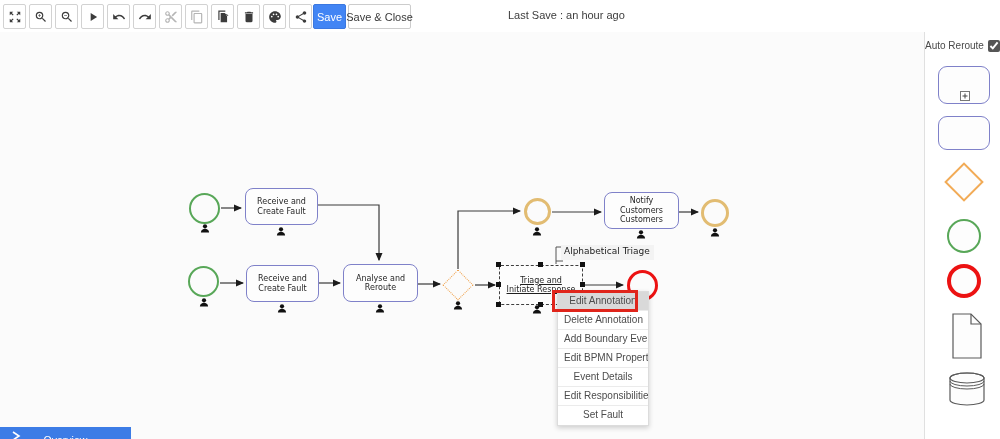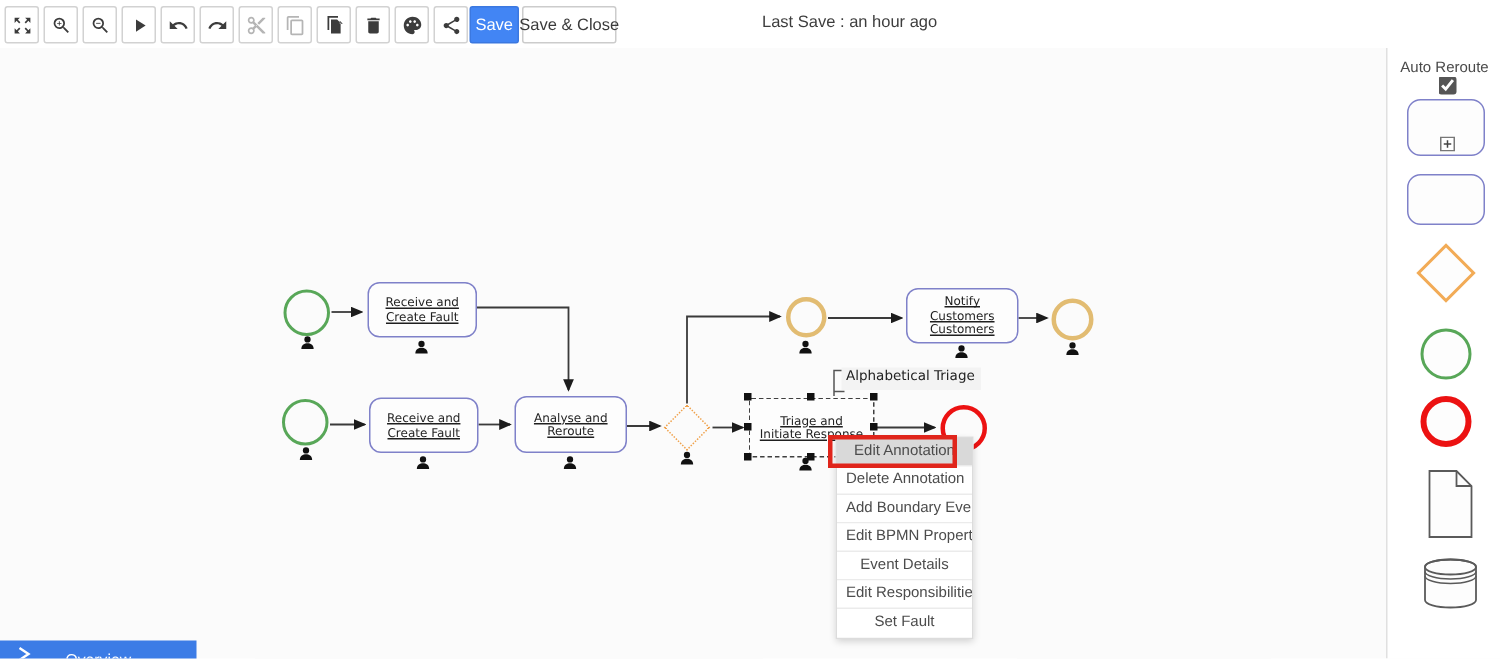--- a/index.html
+++ b/index.html
@@ -18,21 +18,21 @@
   .lastsave { position:absolute; left:508px; top:9px; font-size:11px; color:#3d3d3d; white-space:nowrap; }
 
   
   .canvas { position:absolute; left:0; top:30px; width:924px; height:409px; background:#fbfbfb; z-index:0; }
   .wires { position:absolute; left:0; top:0; width:1000px; height:439px; z-index:1; pointer-events:none; }
 
   .node { position:absolute; z-index:2; }
   .task { background:#fdfdfd; border:1.3px solid #7f81c9; border-radius:8px;
     display:flex; align-items:center; justify-content:center; text-align:center;
     font-family:"DejaVu Sans", sans-serif; font-size:8px; line-height:9.5px; color:#1f1f1f; cursor:pointer; }
-  .task span { display:block; width:62px;text-decoration:underline; }
+  .task span { display:block; width:62px; }
   .evt { border-radius:50%; background:#fbfbfb; cursor:pointer; }
   .diamond { transform:rotate(45deg); background:#fbfbfb; cursor:pointer; }
 
   .sel-task { background:#fdfdfd; border:1.5px dashed #3f3f3f; border-radius:2px;
     display:flex; align-items:center; justify-content:center; text-align:center;
     font-family:"DejaVu Sans", sans-serif; font-size:8px; line-height:9.5px; color:#1f1f1f; cursor:pointer; }
   .sel-task span { display:block; width:72px;text-decoration:underline; }
   .handle { position:absolute; width:5px; height:5px; background:#111; z-index:3; cursor:grab; }
 
   .annotation { position:absolute; left:561px; top:245px; height:15px; padding:1px 4px 0 3px;
@@ -45,21 +45,21 @@
     border-bottom:1px solid #ebebeb; background:#fff; cursor:pointer; white-space:nowrap; overflow:hidden; }
   .menu-item:last-child { border-bottom:none; }
   .menu-item.hovered { background:#d9d9d9; }
   .highlight-box { position:absolute; left:552px; top:290px; width:86px; height:22px;
     border:3px solid #e0251b; z-index:6; pointer-events:none; }
 
   
   .palette { position:absolute; left:924px; top:30px; width:76px; height:409px; background:#fff;
     border-left:1px solid #e0e0e0; z-index:2; }
   .auto-reroute { position:absolute; left:0; top:10px; width:76px; font-size:10px; color:#4a4a4a;
-    display:flex; align-items:center; white-space:nowrap;flex-direction:column; }
+    display:flex; align-items:flex-start; white-space:nowrap; }
   .auto-reroute input { width:12px; height:12px; margin-left:4px; accent-color:#555; }
   .pshape { position:absolute; cursor:pointer; }
   .prect { left:13px; width:52px; background:#fdfdfd; border:1.5px solid #7f81c9; border-radius:9px; }
   .pdiamond { left:25px; top:138px; width:28px; height:28px; transform:rotate(45deg);
     border:2px solid #f2ab56; background:#fdfdfd; }
   .pcircle { border-radius:50%; background:#fdfdfd; }
   .subproc-marker { position:absolute; left:21px; top:24px; width:10px; height:10px; }
 
   
   .overview { position:absolute; left:0; top:427px; width:131px; height:22px; background:#3c7ce6;

